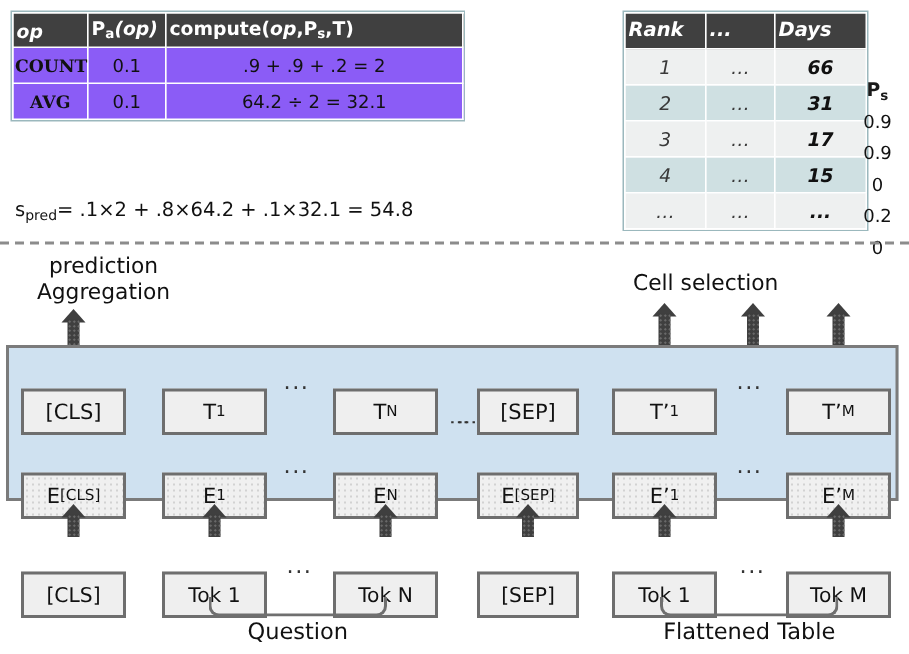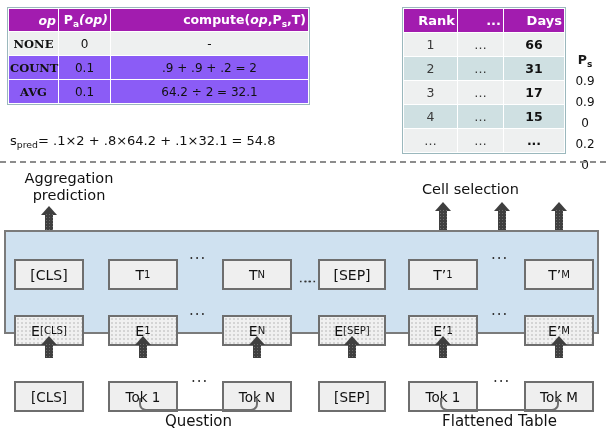--- a/index.html
+++ b/index.html
@@ -3,44 +3,44 @@
 <meta charset="utf-8">
 <style>
   html,body{margin:0;padding:0;background:#ffffff;}
   body{width:606px;height:436px;position:relative;overflow:hidden;
        font-family:"Liberation Sans","DejaVu Sans",sans-serif;color:#1a1a1a;}
   .abs{position:absolute;}
 
   
   table.tbl{border-collapse:collapse;table-layout:fixed;}
   table.tbl th{
-    background:#a21caf;color:#ffffff;font-weight:bold;
-    text-align:right;border:1px solid #ffffff;
+    background:#404040;color:#ffffff;font-weight:bold;
+    text-align:left;border:1px solid #ffffff;
     font-family:"DejaVu Sans",sans-serif;
   }
   table.tbl td{
     text-align:center;border:1px solid #ffffff;
     font-family:"DejaVu Sans",sans-serif;color:#111;
   }
 
   
   #op-table{left:8px;top:8px;width:300px;
             box-shadow:0 0 0 1px #9bb8bd;}
   #op-table th{font-size:12.5px;height:22px;padding:0 2px;font-style:italic;}
   #op-table th.plain{font-style:normal;}
   #op-table td{font-size:12px;height:21px;}
   #op-table td.op{font-family:"DejaVu Serif",serif;font-weight:bold;font-size:11.5px;
                   background:#eef0f0;}
   #op-table td.pa{background:#eef0f0;}
   #op-table td.cmp{background:#eef0f0;}
   #op-table tr.alt td{background:#8b5cf6;}
 
   
-  #rank-table{left:403px;top:8px;width:161px;
-              box-shadow:0 0 0 1px #9bb8bd;}
+  #rank-table{left:416px;top:8px;width:161px;
+              box-shadow:0 0 0 1px #9bb8bd;font-style:italic;}
   #rank-table th{font-size:13px;height:23px;padding:0 2px;}
   #rank-table td{font-size:12.5px;height:21px;color:#3a3a3a;}
   #rank-table td.days{font-weight:bold;color:#111;}
   #rank-table tr.r-odd td{background:#eef0f0;}
   #rank-table tr.r-even td{background:#cfe0e2;}
 
   .sub{font-size:0.72em;vertical-align:-0.28em;}
 
   
   #spred{left:10px;top:133px;font-size:13px;font-family:"DejaVu Sans",sans-serif;color:#111;
@@ -107,25 +107,20 @@
       <col style="width:198px">
     </colgroup>
   <thead>
     <tr>
       <th>op</th>
       <th class="plain"><span>P</span><span class="sub">a</span><i>(op)</i></th>
       <th class="plain"><span>compute(</span><i>op</i><span>,P</span><span class="sub">s</span><span>,T)</span></th>
     </tr>
   </thead>
   <tbody>
-    <tr>
-      <td class="op">NONE</td>
-      <td class="pa">0</td>
-      <td class="cmp">-</td>
-    </tr>
     <tr class="alt">
       <td class="op">COUNT</td>
       <td class="pa">0.1</td>
       <td class="cmp">.9 + .9 + .2 = 2</td>
     </tr>
     <tr class="alt">
       <td class="op">AVG</td>
       <td class="pa">0.1</td>
       <td class="cmp">64.2 ÷ 2 = 32.1</td>
     </tr>
@@ -181,22 +176,22 @@
   <div class="ps-val">0.9</div>
   <div class="ps-val">0.9</div>
   <div class="ps-val">0</div>
   <div class="ps-val">0.2</div>
   <div class="ps-val">0</div>
 </div>
 
 <div class="abs" id="divider"></div>
 
 <div class="abs diag-label" id="agg-label">
+  <div>prediction</div>
   <div>Aggregation</div>
-  <div>prediction</div>
 </div>
 <div class="abs diag-label" id="cell-label">Cell selection</div>
 
 <div class="abs arrow" style="left:41px;top:206px;height:25px;">
   <div class="head"></div>
   <div class="shaft" style="height:18px;"></div>
 </div>
 <div class="abs arrow" style="left:435px;top:202px;height:29px;">
   <div class="head"></div>
   <div class="shaft" style="height:22px;"></div>

